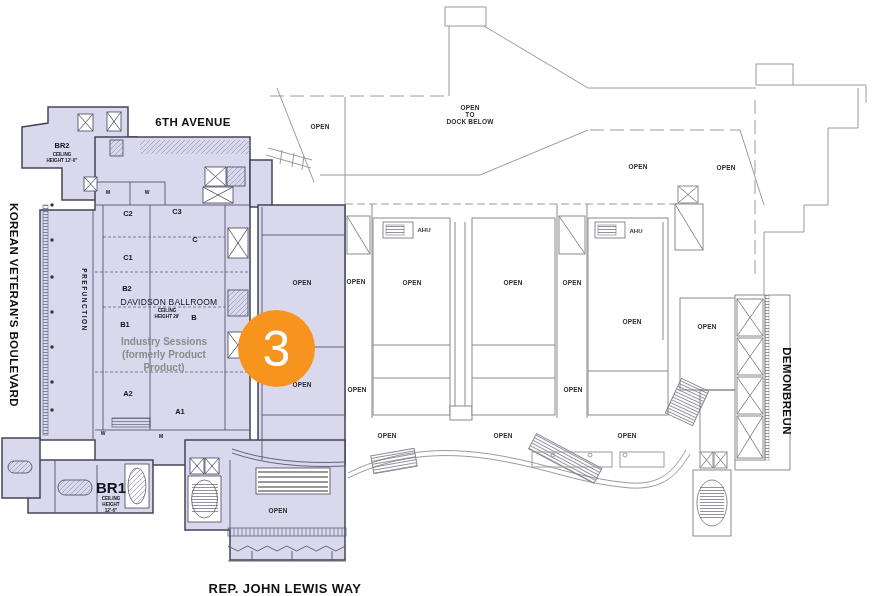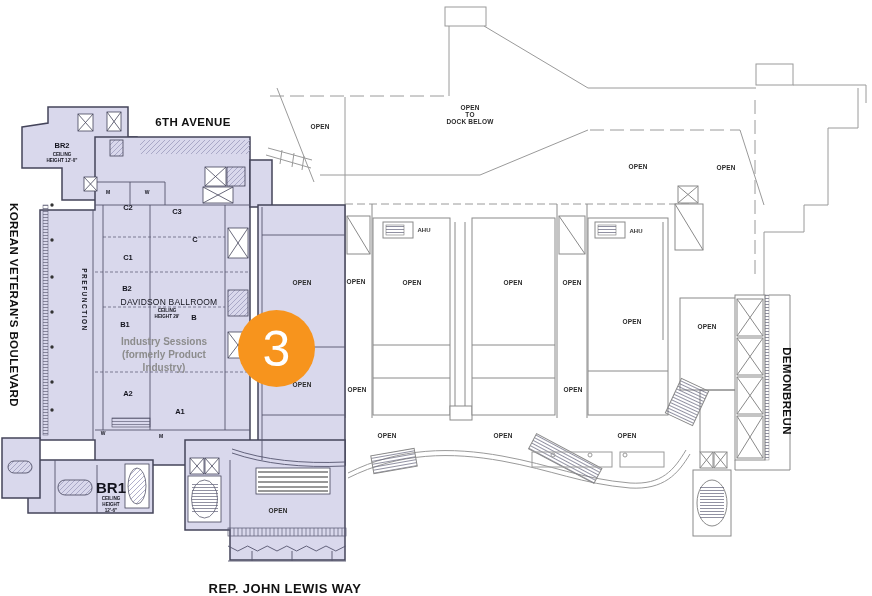--- a/index.html
+++ b/index.html
@@ -232,23 +232,23 @@
 <div class="lbl xtiny" style="left:111px;top:505px">HEIGHT</div>
 <div class="lbl xtiny" style="left:111px;top:511px">12'-6"</div>
 
 <div class="lbl room-lg" style="left:169px;top:302px">DAVIDSON BALLROOM</div>
 <div class="lbl xtiny" style="left:167px;top:311px">CEILING</div>
 <div class="lbl xtiny" style="left:167px;top:317px">HEIGHT 29'</div>
 <div class="lbl room" style="left:194px;top:318px">B</div>
 
 <div class="lbl note" style="left:164px;top:342px">Industry Sessions</div>
 <div class="lbl note" style="left:164px;top:355px">(formerly Product</div>
-<div class="lbl note" style="left:164px;top:368px">Industry)</div>
-
-<div class="lbl room" style="left:128px;top:208px">C2</div>
+<div class="lbl note" style="left:164px;top:368px">Product)</div>
+
+<div class="lbl room" style="left:128px;top:214px">C2</div>
 <div class="lbl room" style="left:177px;top:212px">C3</div>
 <div class="lbl room" style="left:195px;top:240px">C</div>
 <div class="lbl room" style="left:128px;top:258px">C1</div>
 <div class="lbl room" style="left:127px;top:289px">B2</div>
 <div class="lbl room" style="left:125px;top:325px">B1</div>
 <div class="lbl room" style="left:128px;top:394px">A2</div>
 <div class="lbl room" style="left:180px;top:412px">A1</div>
 
 <div class="lbl tiny" style="left:108px;top:192px">M</div>
 <div class="lbl tiny" style="left:147px;top:192px">W</div>

